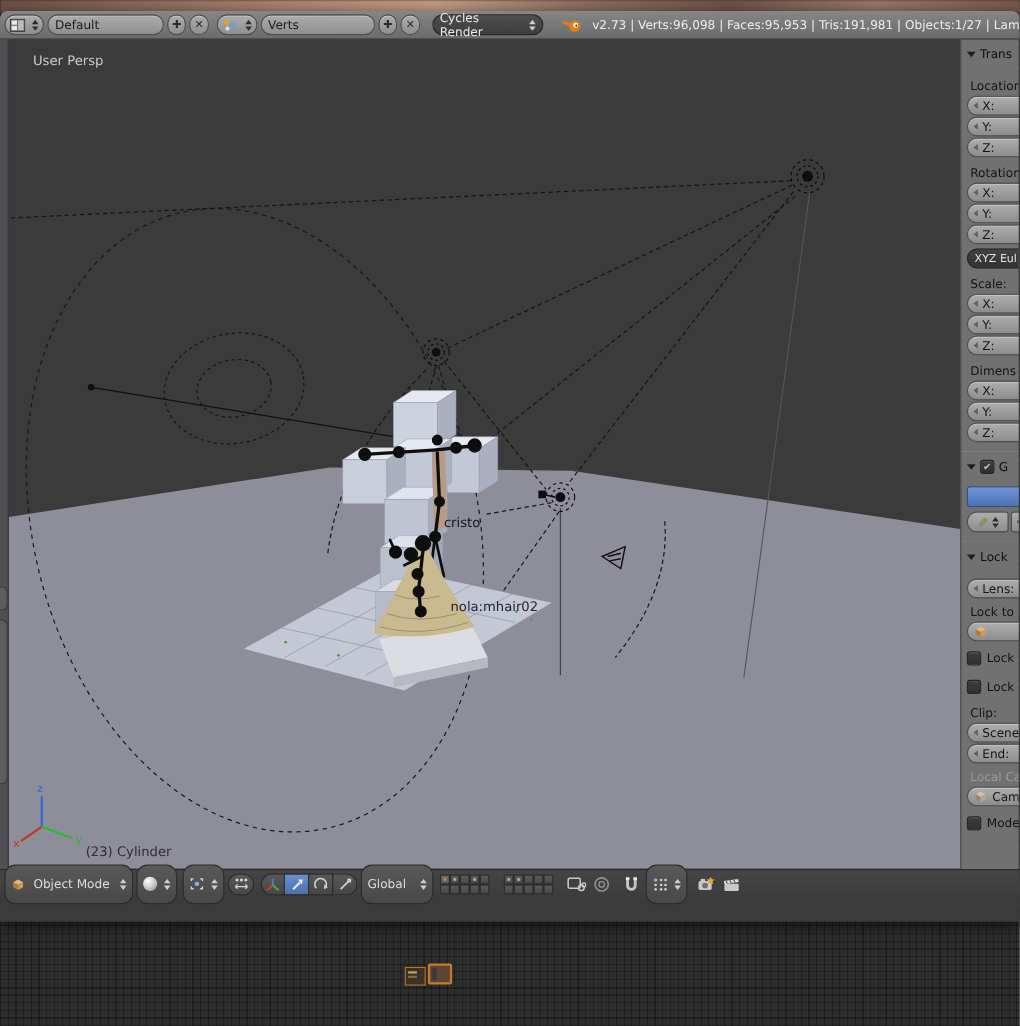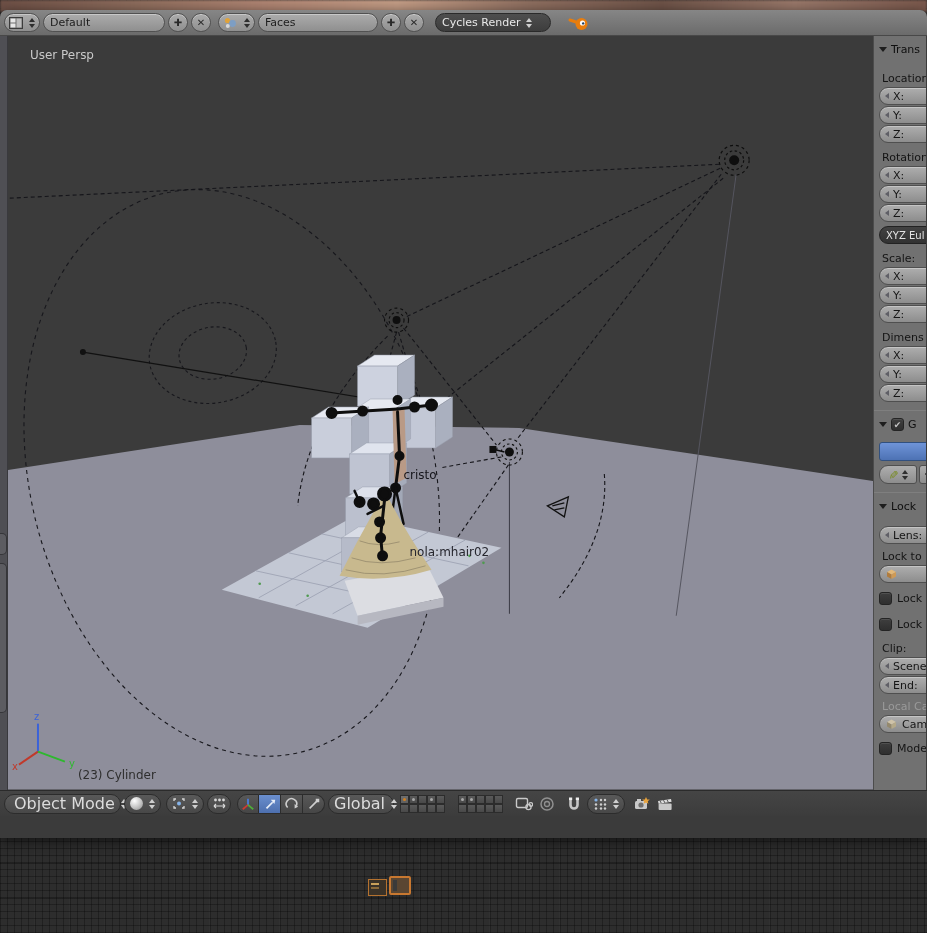--- a/index.html
+++ b/index.html
@@ -80,22 +80,22 @@
   .pencilrow { display:flex; gap:2px; align-items:center; }
   .pfield { width:38px; height:19px; border-radius:9px 3px 3px 9px; background:linear-gradient(#aeaeae,#8d8d8d);
     border:1px solid #4f4f4f; display:flex; align-items:center; justify-content:center; gap:1px; }
   .pencil { font-size:12px; color:#768a1c; transform:rotate(90deg); }
   .plusbtn { width:20px; height:19px; border-radius:3px; background:linear-gradient(#aeaeae,#8d8d8d);
     border:1px solid #4f4f4f; font-size:11px; color:#2a2a2a; display:flex; align-items:center; justify-content:center; }
 
   
   .vp-header { position:relative; height:26px; background:linear-gradient(#454545,#3c3c3c);
     border-top:1px solid #2b2b2b; display:flex; align-items:center; gap:3px; padding-left:4px; }
-  .dfield { height:20px; border-radius:10px; background:linear-gradient(#595959,#484848);
-    border:1px solid #2c2c2c; color:#dcdcdc; font-size:16px; display:inline-flex; align-items:center;
+  .dfield { height:36px; border-radius:10px; background:linear-gradient(#595959,#484848);
+    border:1px solid #2c2c2c; color:#dcdcdc; font-size:11px; display:inline-flex; align-items:center;
     padding:0 5px; gap:4px; white-space:nowrap; }
   .mgrp { display:inline-flex; }
   .mbtn { width:22px; height:20px; border:1px solid #2c2c2c; border-left-width:0; background:linear-gradient(#585858,#464646);
     display:inline-flex; align-items:center; justify-content:center; }
   .mbtn.first { border-radius:10px 0 0 10px; border-left-width:1px; }
   .mbtn.last { border-radius:0 10px 10px 0; }
   .mbtn.active { background:linear-gradient(#6b8fce,#4d6fae); }
   .lgrid { display:grid; grid-template-columns:repeat(5,9px); grid-template-rows:repeat(2,9px); }
   .lcell { border:1px solid #2c2c2c; background:linear-gradient(#5a5a5a,#494949); position:relative; }
   .lcell.lactive { background:linear-gradient(#6f6f6f,#5e5e5e); }
@@ -141,39 +141,40 @@
         <circle cx="4.5" cy="3.5" r="2.6" fill="#e0a23a"></circle>
         <circle cx="9.5" cy="6.5" r="3.4" fill="#7d9ec4"></circle>
         <circle cx="4.8" cy="9" r="2" fill="#d8d8d8"></circle>
       </svg>
       <span class="updn">
           <i class="u"></i>
           <i class="d"></i>
         </span>
     </span>
     <span class="hfield" style="width:120px;">
-      <span>Faces</span>
+      <span>Verts</span>
     </span>
     <span class="hfield hbtn">✚</span>
     <span class="hfield hbtn">✕</span>
 
     <span class="hfield dark" style="width:116px; margin-left:8px; ">
       <span>Cycles Render</span>
       <span class="updn lt">
           <i class="u"></i>
           <i class="d"></i>
         </span>
     </span>
 
     <svg width="22" height="16" viewBox="0 0 22 16" style="margin-left:14px;">
       <path d="M2,5 L11,8" stroke="#e87d0d" stroke-width="3" stroke-linecap="round"></path>
       <circle cx="13.5" cy="9" r="6" fill="#e87d0d"></circle>
       <circle cx="14.5" cy="8" r="2.6" fill="#ffffff"></circle>
       <circle cx="15.2" cy="8.4" r="1.2" fill="#1d3f63"></circle>
     </svg>
+    <span class="stats">v2.73 | Verts:96,098 | Faces:95,953 | Tris:191,981 | Objects:1/27 | Lam</span>
   </div>
 
   <div class="main">
 
     <div class="tstrip">
       <div class="tab" style="top:497px; height:22px;"></div>
       <div class="tab" style="top:527px; height:150px;"></div>
     </div>
 
     <div class="viewport3d">

